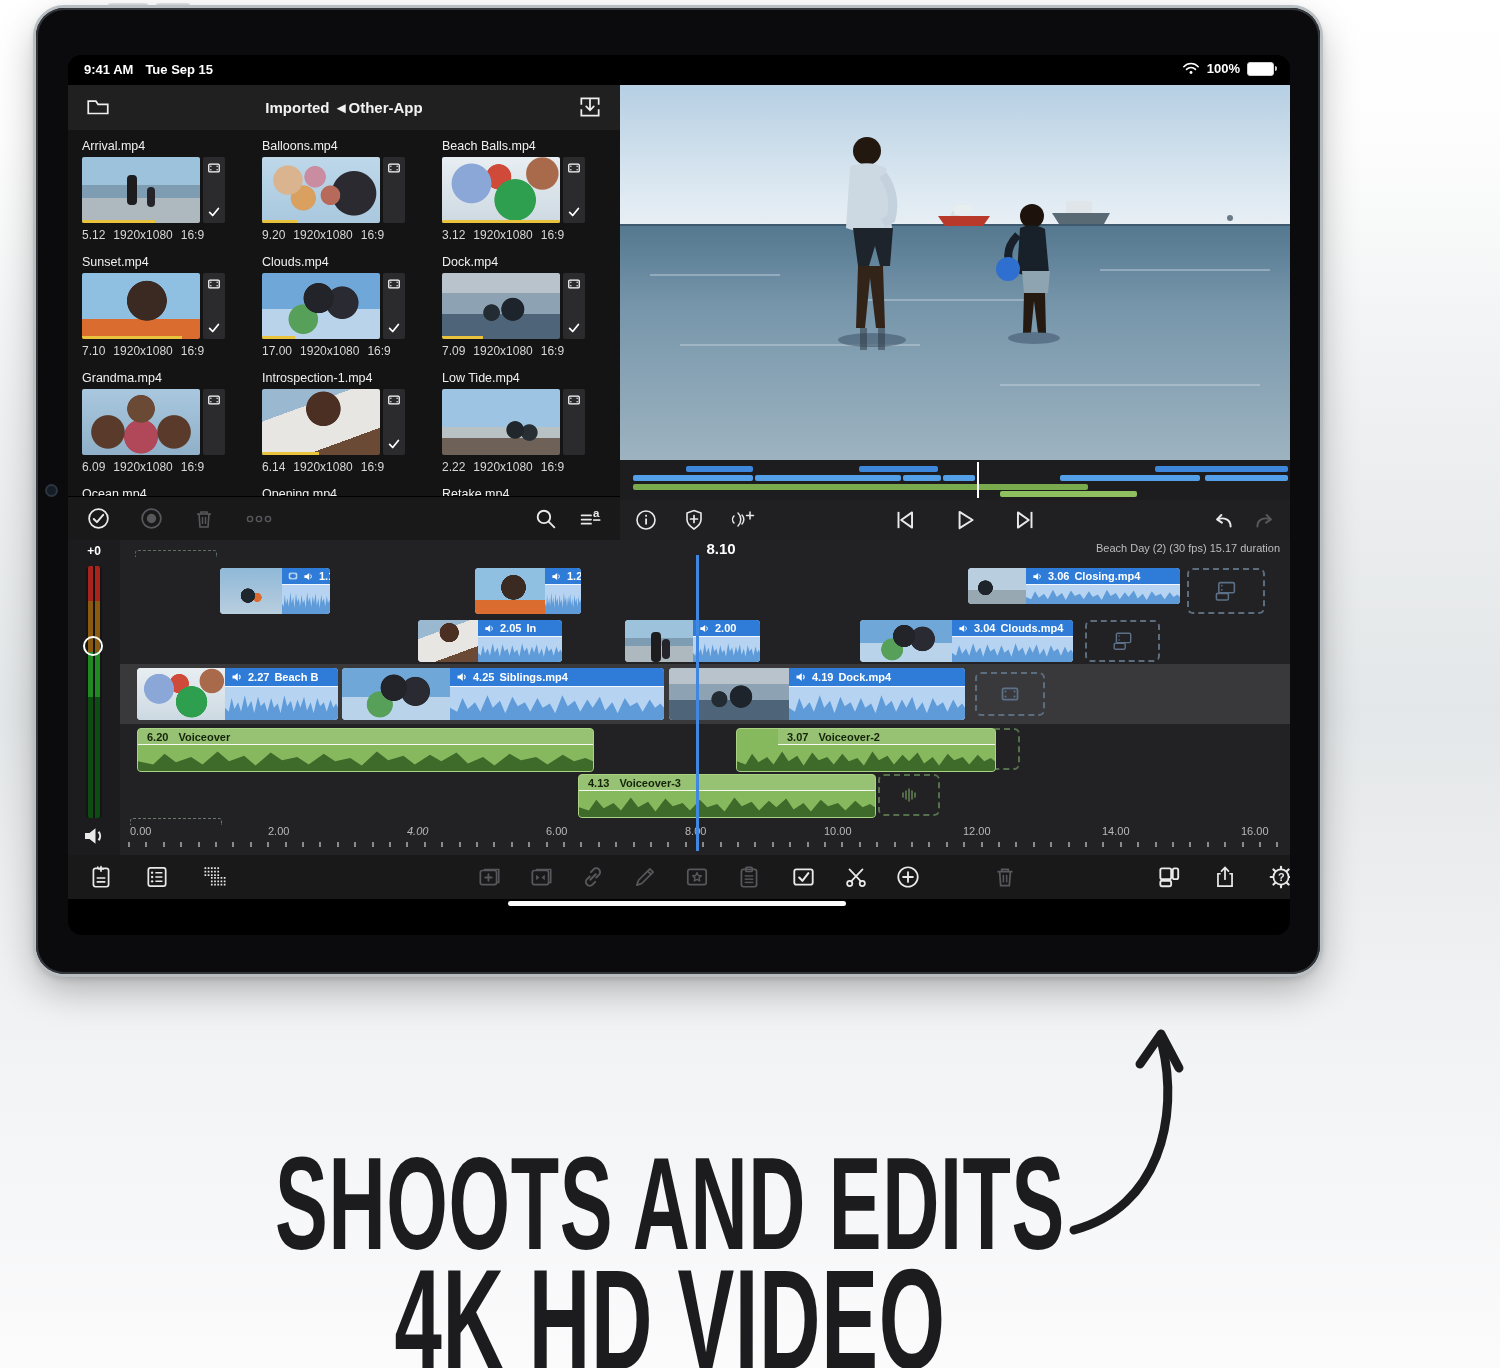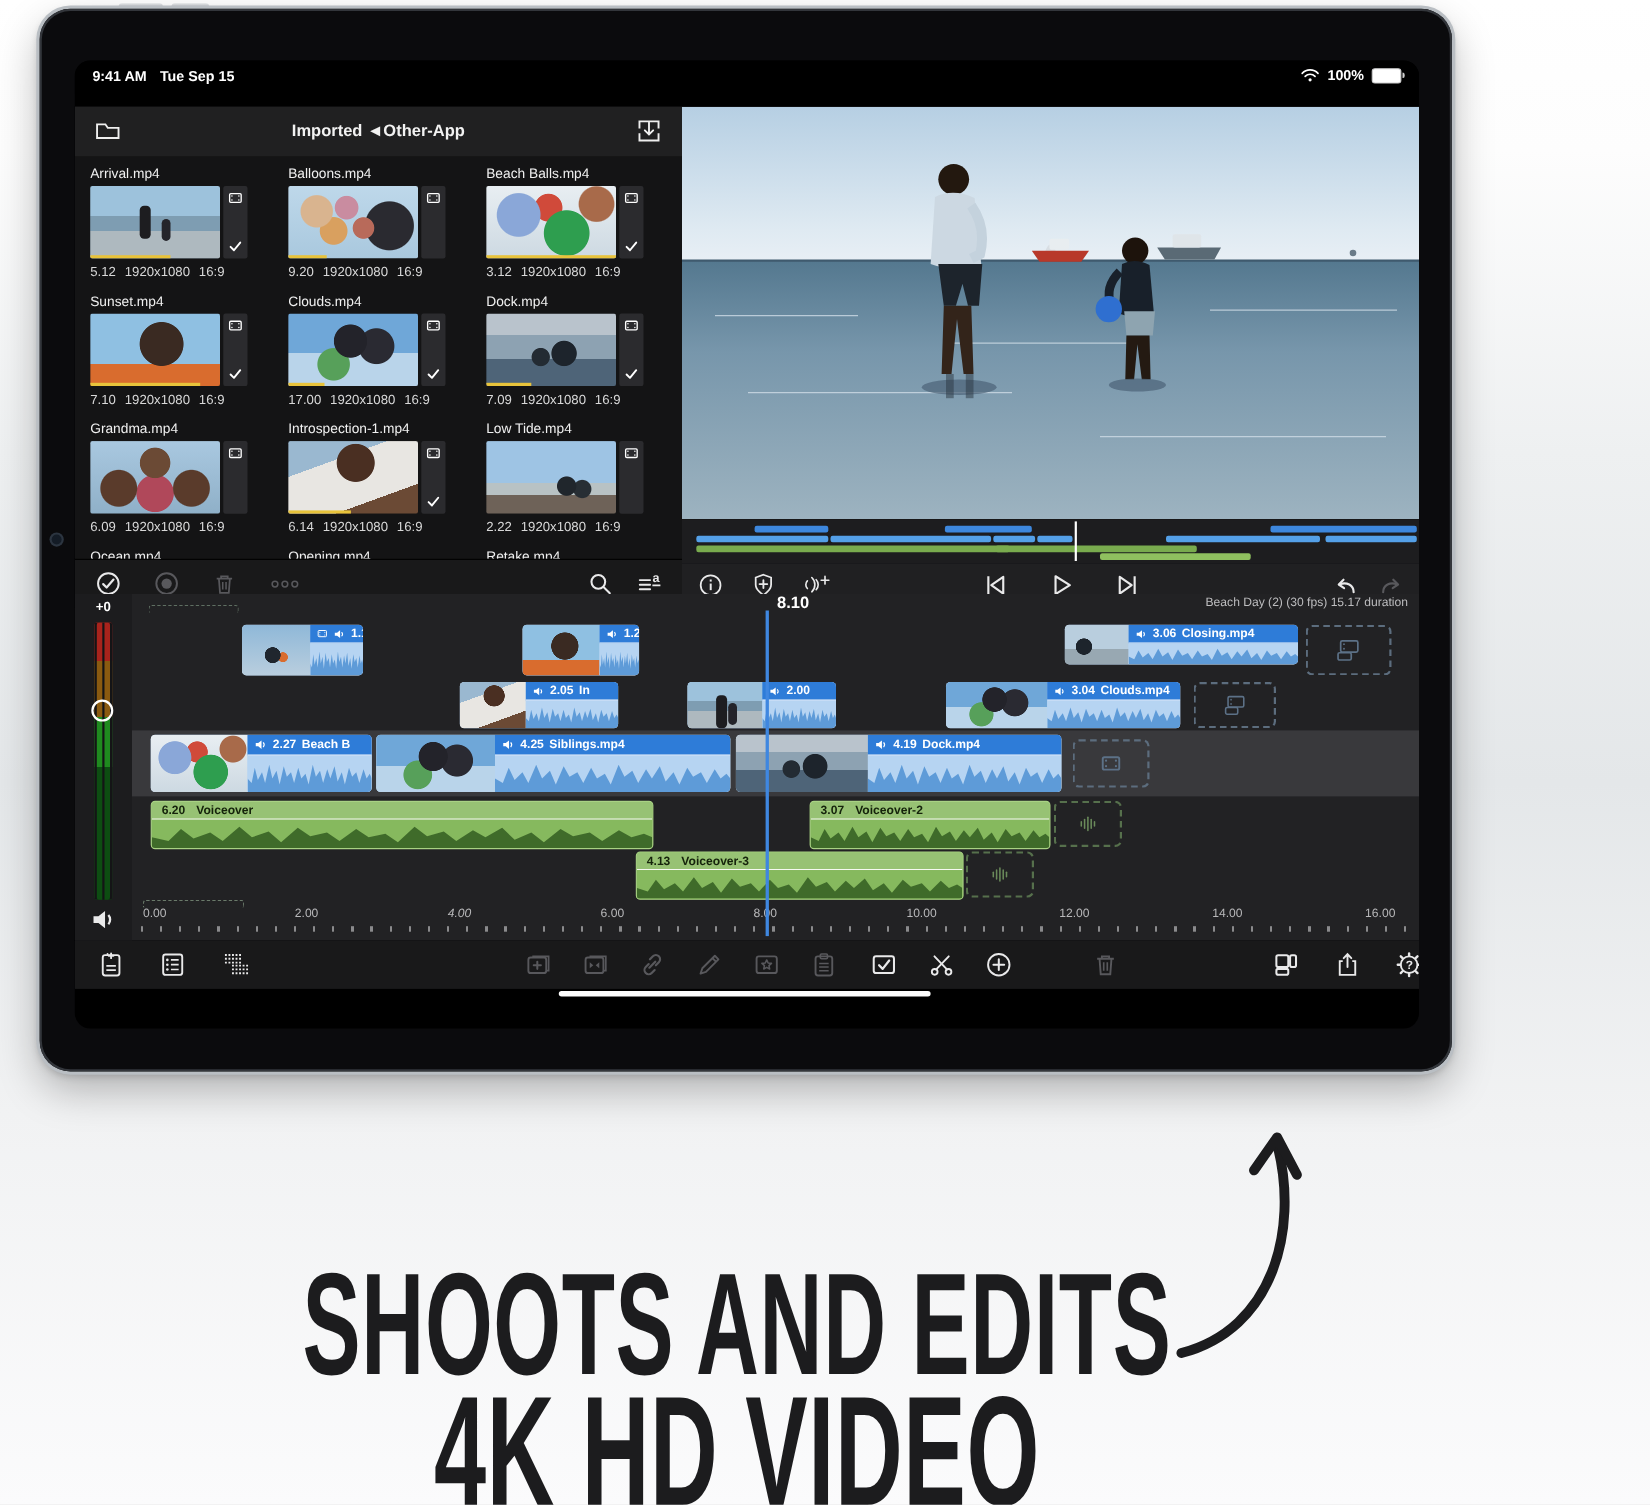--- a/index.html
+++ b/index.html
@@ -25,21 +25,21 @@
 
   
   .statusbar{position:absolute;left:0;top:0;width:100%;height:30px;background:#000;color:#fff;
     font-size:13px;font-weight:700;}
   .sb-left{position:absolute;left:16px;top:7px;display:flex;gap:12px;}
   .sb-right{position:absolute;right:16px;top:6px;display:flex;align-items:center;gap:7px;}
   .batt{width:25px;height:12px;border:1px solid #cfcfcf;border-radius:3px;position:relative;background:#fff;}
   .batt:after{content:"";position:absolute;right:-4px;top:3px;width:2px;height:5px;background:#cfcfcf;border-radius:0 2px 2px 0;}
 
   
-  .top-section{position:absolute;left:0;top:42px;width:1222px;height:455px;display:flex;}
+  .top-section{position:absolute;left:0;top:30px;width:1222px;height:455px;display:flex;}
   .library{width:552px;height:455px;background:#141415;position:relative;}
   .lib-header{position:absolute;left:0;top:0;width:100%;height:45px;background:#202021;
     display:flex;align-items:center;}
   .lib-title{position:absolute;left:0;right:0;text-align:center;color:#f2f2f2;font-size:15px;font-weight:700;}
   .lib-hbtn{position:absolute;top:9px;width:28px;height:26px;color:#eee;}
   .lib-grid{position:absolute;left:0;top:52px;width:552px;height:360px;overflow:hidden;
     display:grid;grid-template-columns:repeat(3,1fr);column-gap:16px;row-gap:13px;padding:2px 14px 0 14px;box-sizing:border-box;}
   .lib-item{width:164px;}
   .clip-name{color:#f0f0f0;font-size:12.5px;margin-bottom:4px;white-space:nowrap;overflow:hidden;}
   .thumb-row{display:flex;}
@@ -1027,21 +1027,21 @@
 
           <div class="cgreen" style="left:17px;top:188px;width:455px;height:42px;">
             <div class="cg-label">
                 <span>6.20</span>
                 <span>Voiceover</span>
               </div>
             <div class="cg-wave"><svg preserveAspectRatio="none" width="100%" height="100%">
                   <use href="#wave" width="100%" height="100%"></use>
                 </svg></div>
           </div>
-          <div class="cgreen" style="left:616px;top:188px;width:217px;height:42px;">
+          <div class="cgreen" style="left:616px;top:188px;width:217px;height:42px;padding-left:41px;">
             <div class="cg-label">
                 <span>3.07</span>
                 <span>Voiceover-2</span>
               </div>
             <div class="cg-wave"><svg preserveAspectRatio="none" width="100%" height="100%">
                   <use href="#wave" width="100%" height="100%"></use>
                 </svg></div>
           </div>
           <div class="drop audio" style="left:838px;top:188px;width:62px;height:42px;">
             <svg class="ic" width="20" height="16">

